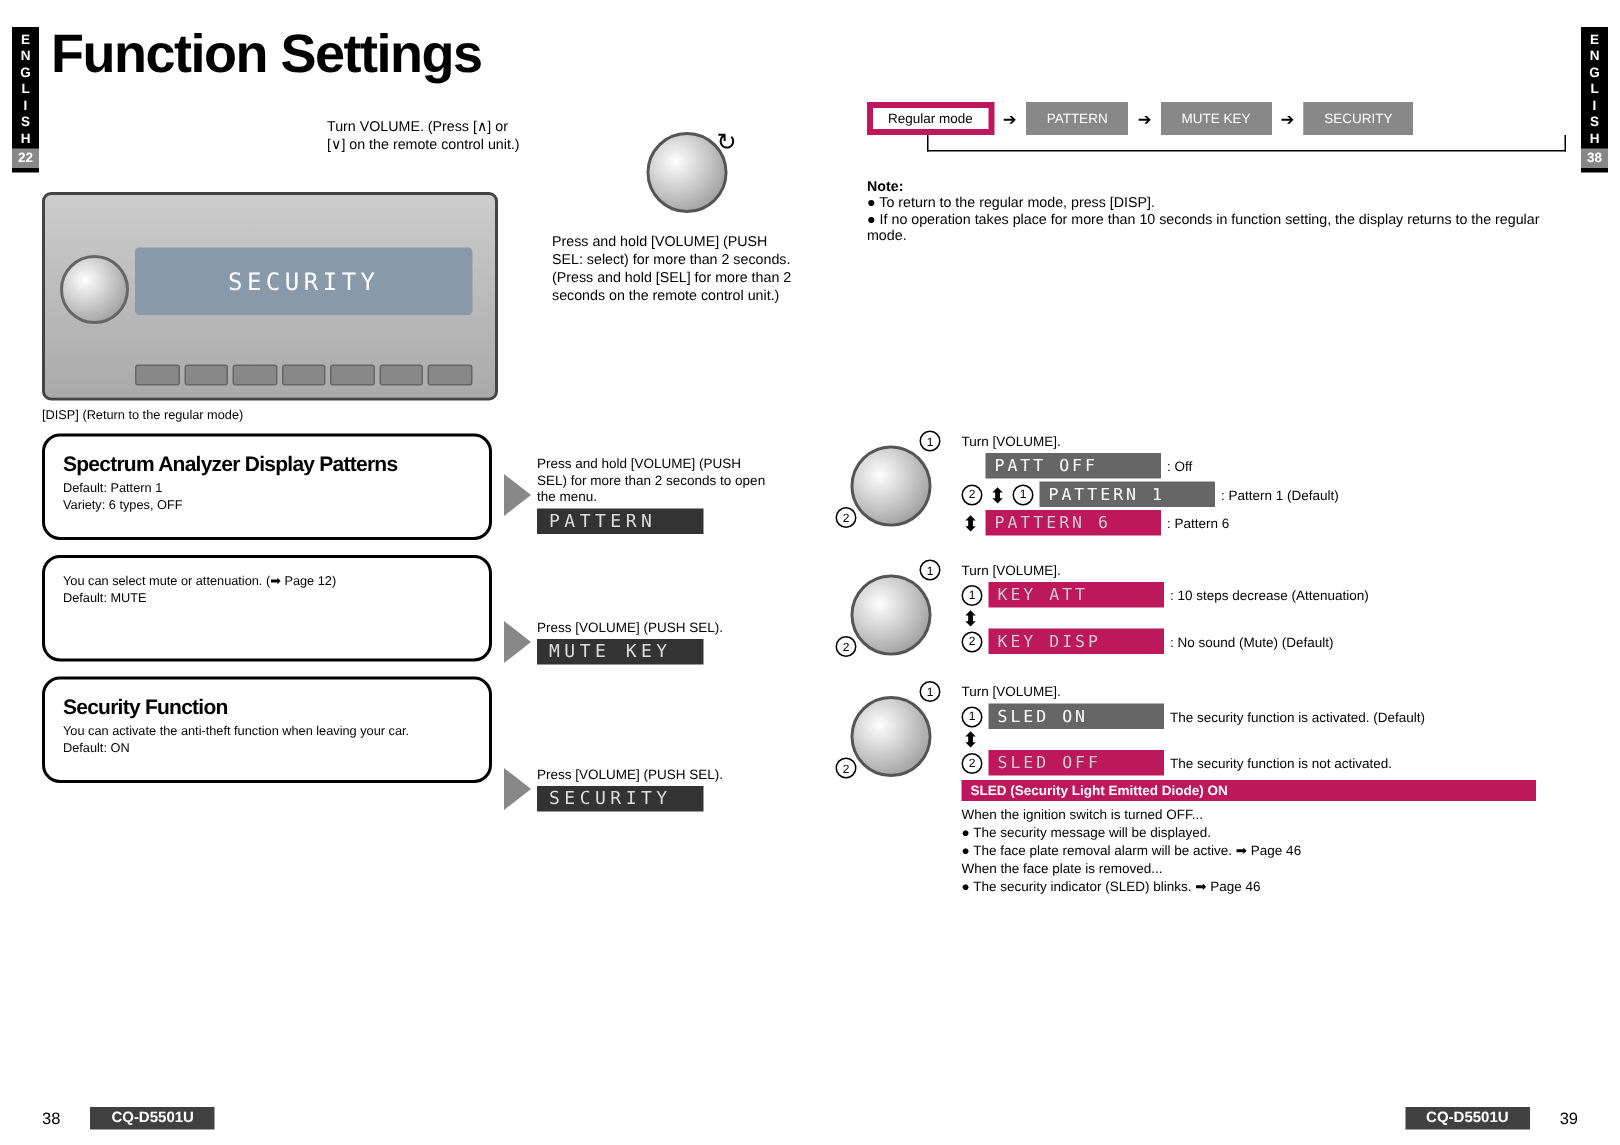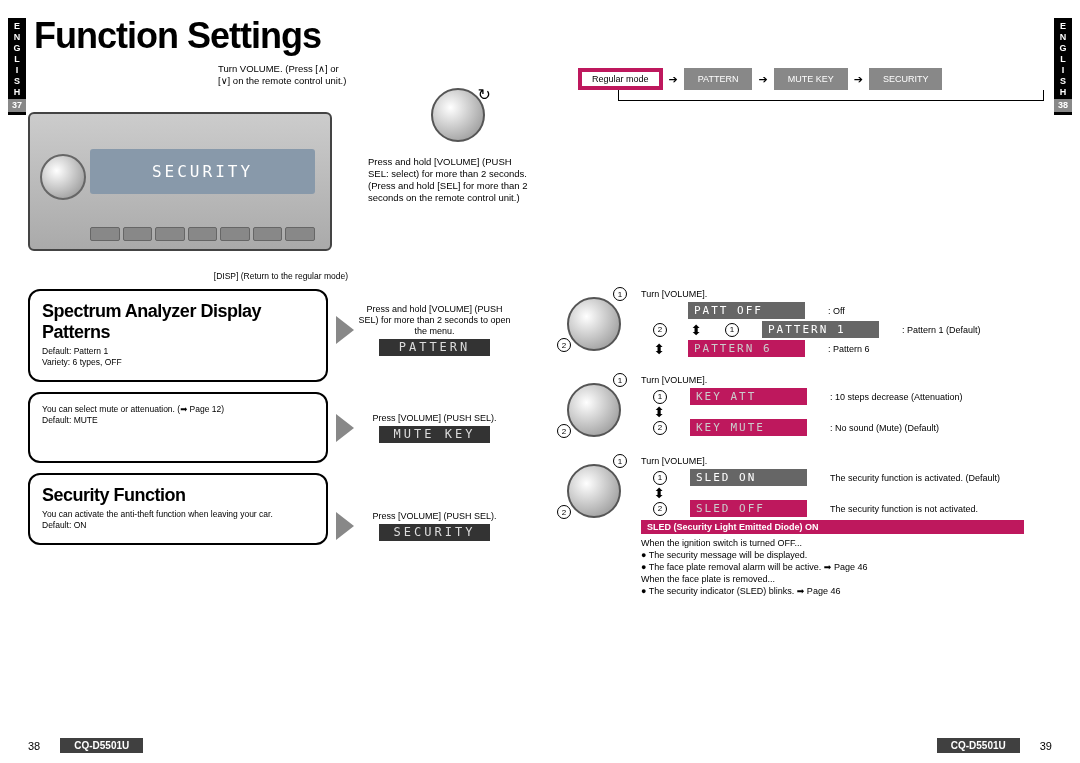--- a/index.html
+++ b/index.html
@@ -22,77 +22,77 @@
   .top-instr { font-size:9.5px; line-height:12px; max-width:130px;}
   .mode-chain { display:flex; align-items:center; gap:0; font-size:9px; margin-top:5px; margin-left:10px;}
   .mode-box { border:4px solid #be185d; padding:2px 10px;}
   .mode-box.grey { background:#888; color:#fff; border-color:#888;}
   .arrow { margin:0 6px; font-size:11px;}
   .return-line { border:1px solid #000; border-top:none; height:10px; margin:0 8px 0 50px;}
   .note { font-size:9.5px; margin:18px 0 0 10px; max-width:470px; }
   .note b { font-weight:bold;}
   .content { display:flex; gap:0; margin-top:0;}
   .col-left { width:300px;}
-  .col-mid { width:175px; padding:0 8px;text-align:center;}
+  .col-mid { width:175px; padding:0 8px;}
   .col-right { width:465px; padding-left:40px;}
   .feature-box { border:2px solid #000; border-radius:12px; padding:10px 12px 12px 12px; margin-bottom:10px; min-height:45px;}
-  .feature-box h2 { font-size:18px; font-weight:900; margin:0 0 3px 0; letter-spacing:-0.5px;}
+  .feature-box h2 { font-size:14px; font-weight:900; margin:0 0 3px 0; letter-spacing:-0.5px;}
   .feature-box p { margin:0; font-size:8.5px; line-height:11px;}
   .tri { width:0; height:0; border-top:14px solid transparent; border-bottom:14px solid transparent; border-left:18px solid #888; display:inline-block; vertical-align:middle;}
   .mid-row { display:flex; align-items:center; gap:4px; margin-bottom:16px; min-height:82px;}
   .mid-text { font-size:9px; line-height:11px; flex:1;}
   .lcd { background:#333; color:#ddd; font-family:monospace; font-size:12px; letter-spacing:3px; padding:3px 8px; margin-top:2px; display:inline-block; min-width:95px;}
   .lcd-sm { background:#666; color:#fff; font-family:monospace; font-size:11px; letter-spacing:2px; padding:2px 6px; display:inline-block; min-width:105px;}
   .lcd-sm.dim { background:#be185d; color:#ccc;}
   .r-section { margin-bottom:16px;}
   .r-row { display:flex; align-items:flex-start; gap:10px;}
   .r-opts { flex:1; font-size:9px;}
-  .r-opt-line { display:flex; align-items:center; gap:23px; margin:2px 12px;}
+  .r-opt-line { display:flex; align-items:center; gap:4px; margin:2px 0;}
   .circ-num { display:inline-flex; width:12px; height:12px; border:1px solid #000; border-radius:50%; align-items:center; justify-content:center; font-size:8px;}
   .updown { font-size:14px; line-height:8px; text-align:center; width:12px; padding:1px 0;}
   .knob-nums { position:relative; width:72px; height:65px;}
   .knob-nums .small-knob{ position:absolute; left:8px; top:8px;}
   .knob-nums .n1 { position:absolute; top:-2px; right:4px;}
   .knob-nums .n2 { position:absolute; bottom:2px; left:-2px;}
   .sled-bar { background:#be185d; color:#fff; font-weight:bold; font-size:9px; padding:2px 6px; margin:3px 0;}
   .sec-notes { font-size:9px; line-height:12px; margin-top:3px;}
   .footer { position:absolute; bottom:10px; left:28px; right:28px; display:flex; justify-content:space-between; align-items:center; font-size:11px;}
   .model-tag { background:#404040; color:#fff; font-weight:bold; padding:2px 14px; font-size:10px;}
-  .disp-note { font-size:8.5px; text-align:right; margin-top:20px;}
+  .disp-note { font-size:8.5px; text-align:left; margin-top:4px;}
 </style>
 </head>
 <body>
 
 <div class="page">
   <div class="side-tab left">
     <span>E</span>
       <span>N</span>
       <span>G</span>
       <span>L</span>
       <span>I</span>
       <span>S</span>
       <span>H</span>
-    <span class="num">37</span>
+    <span class="num">22</span>
   </div>
   <div class="side-tab right">
     <span>E</span>
       <span>N</span>
       <span>G</span>
       <span>L</span>
       <span>I</span>
       <span>S</span>
       <span>H</span>
     <span class="num">38</span>
   </div>
 
   <h1>Function Settings</h1>
 
   <div class="top-row">
     <div style="width:320px;">
-      <div style="display:flex; gap:10px; align-items:center;">
+      <div style="display:flex; gap:10px; align-items:center;margin-top:16px;">
         <div style="flex:1;"></div>
         <div class="top-instr">Turn VOLUME. (Press [∧] or [∨] on the remote control unit.)</div>
       </div>
       <div class="radio-box">
         <div class="radio-knob"></div>
         <div class="radio-disp">SECURITY</div>
         <div class="radio-btns">
             <div></div>
             <div></div>
             <div></div>
@@ -114,20 +114,25 @@
       <div class="mode-chain">
         <span class="mode-box">Regular mode</span>
           <span class="arrow">➔</span>
         <span class="mode-box grey">PATTERN</span>
           <span class="arrow">➔</span>
         <span class="mode-box grey">MUTE KEY</span>
           <span class="arrow">➔</span>
         <span class="mode-box grey">SECURITY</span>
       </div>
       <div class="return-line"></div>
+      <div class="note">
+        <b>Note:</b><br>
+        ● <span>To return to the regular mode, press [DISP].</span><br>
+        ● <span>If no operation takes place for more than 10 seconds in function setting, the display returns to the regular mode.</span>
+      </div>
     </div>
   </div>
 
   <div class="content">
 
     <div class="col-left">
       <div class="feature-box">
         <h2>Spectrum Analyzer Display Patterns</h2>
         <p>Default: Pattern 1</p>
         <p>Variety: 6 types, OFF</p>
@@ -211,21 +216,21 @@
             <div class="r-opt-line">
                 <span class="circ-num">1</span>
                 <span class="lcd-sm dim">KEY ATT</span>
                 <span>: 10 steps decrease (Attenuation)</span>
               </div>
             <div class="r-opt-line">
                 <span class="updown">⬍</span>
               </div>
             <div class="r-opt-line">
                 <span class="circ-num">2</span>
-                <span class="lcd-sm dim">KEY MUTE</span>
+                <span class="lcd-sm dim">KEY DISP</span>
                 <span>: No sound (Mute) (Default)</span>
               </div>
           </div>
         </div>
       </div>
 
       <div class="r-section">
         <div class="r-row">
           <div class="knob-nums">
             <span class="circ-num n1">1</span>

